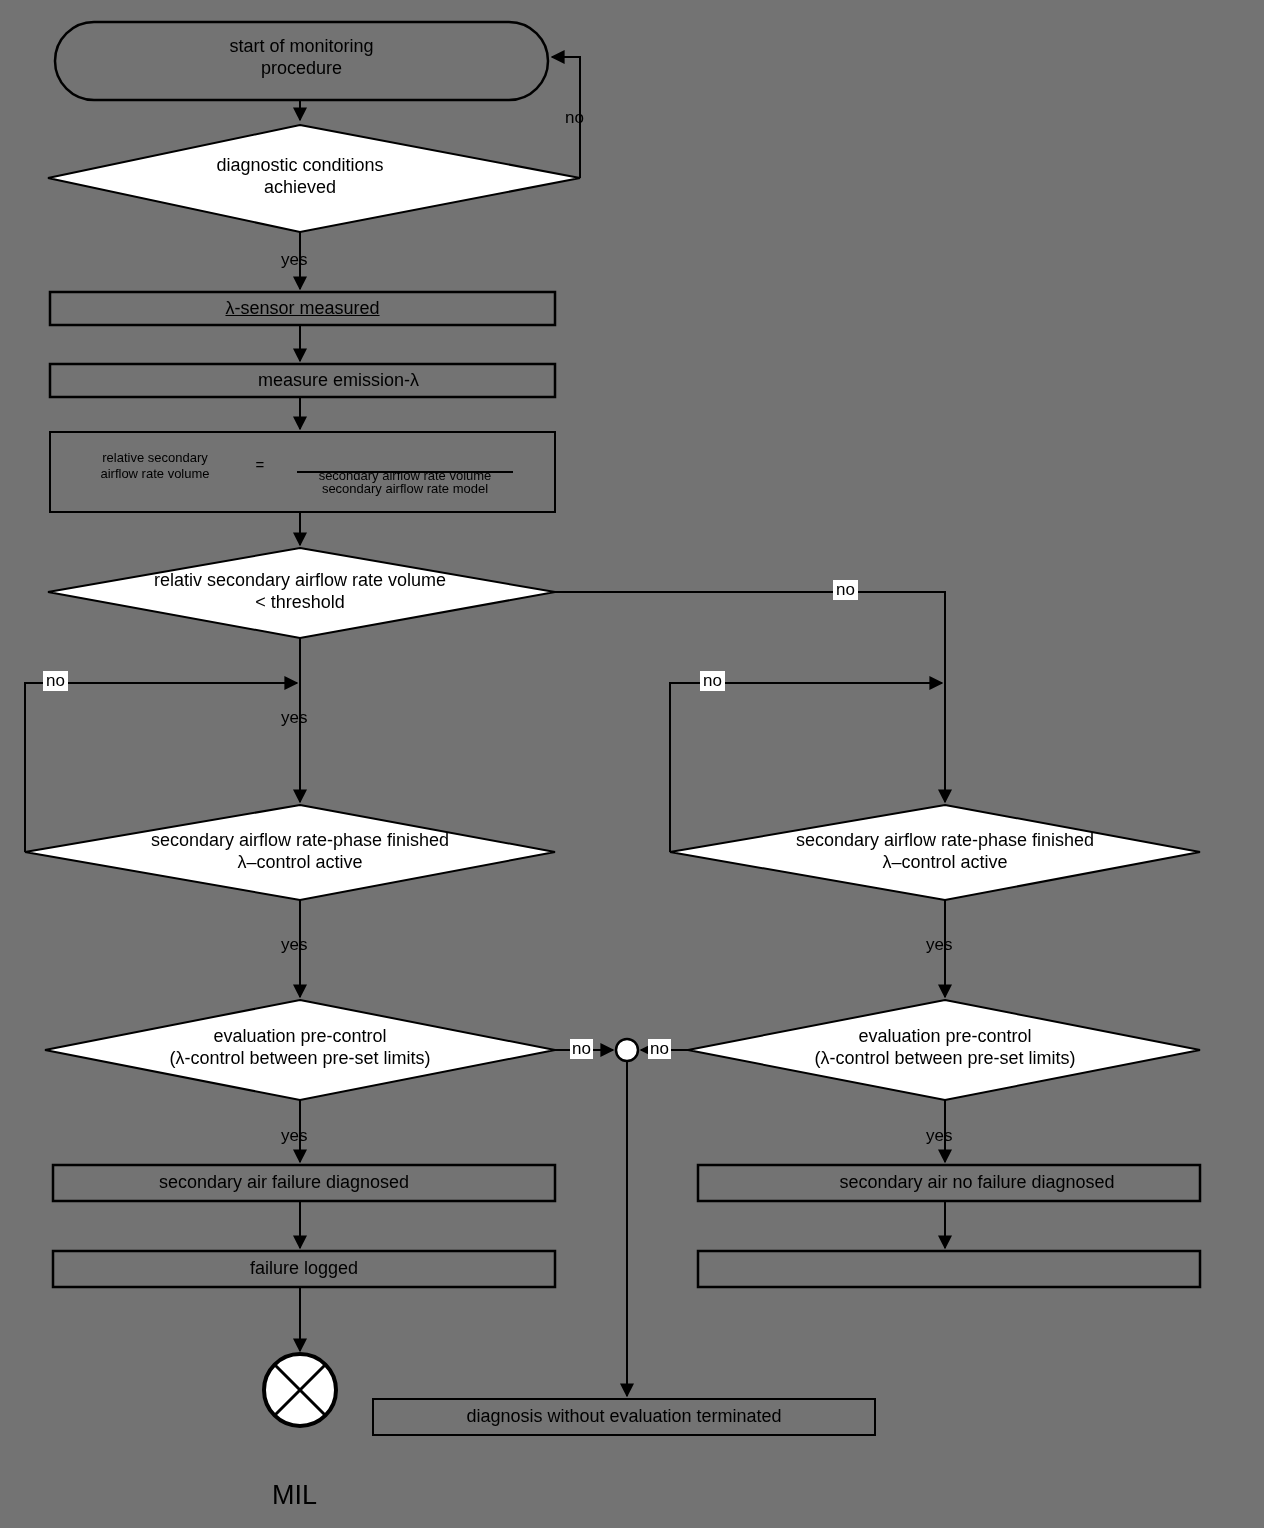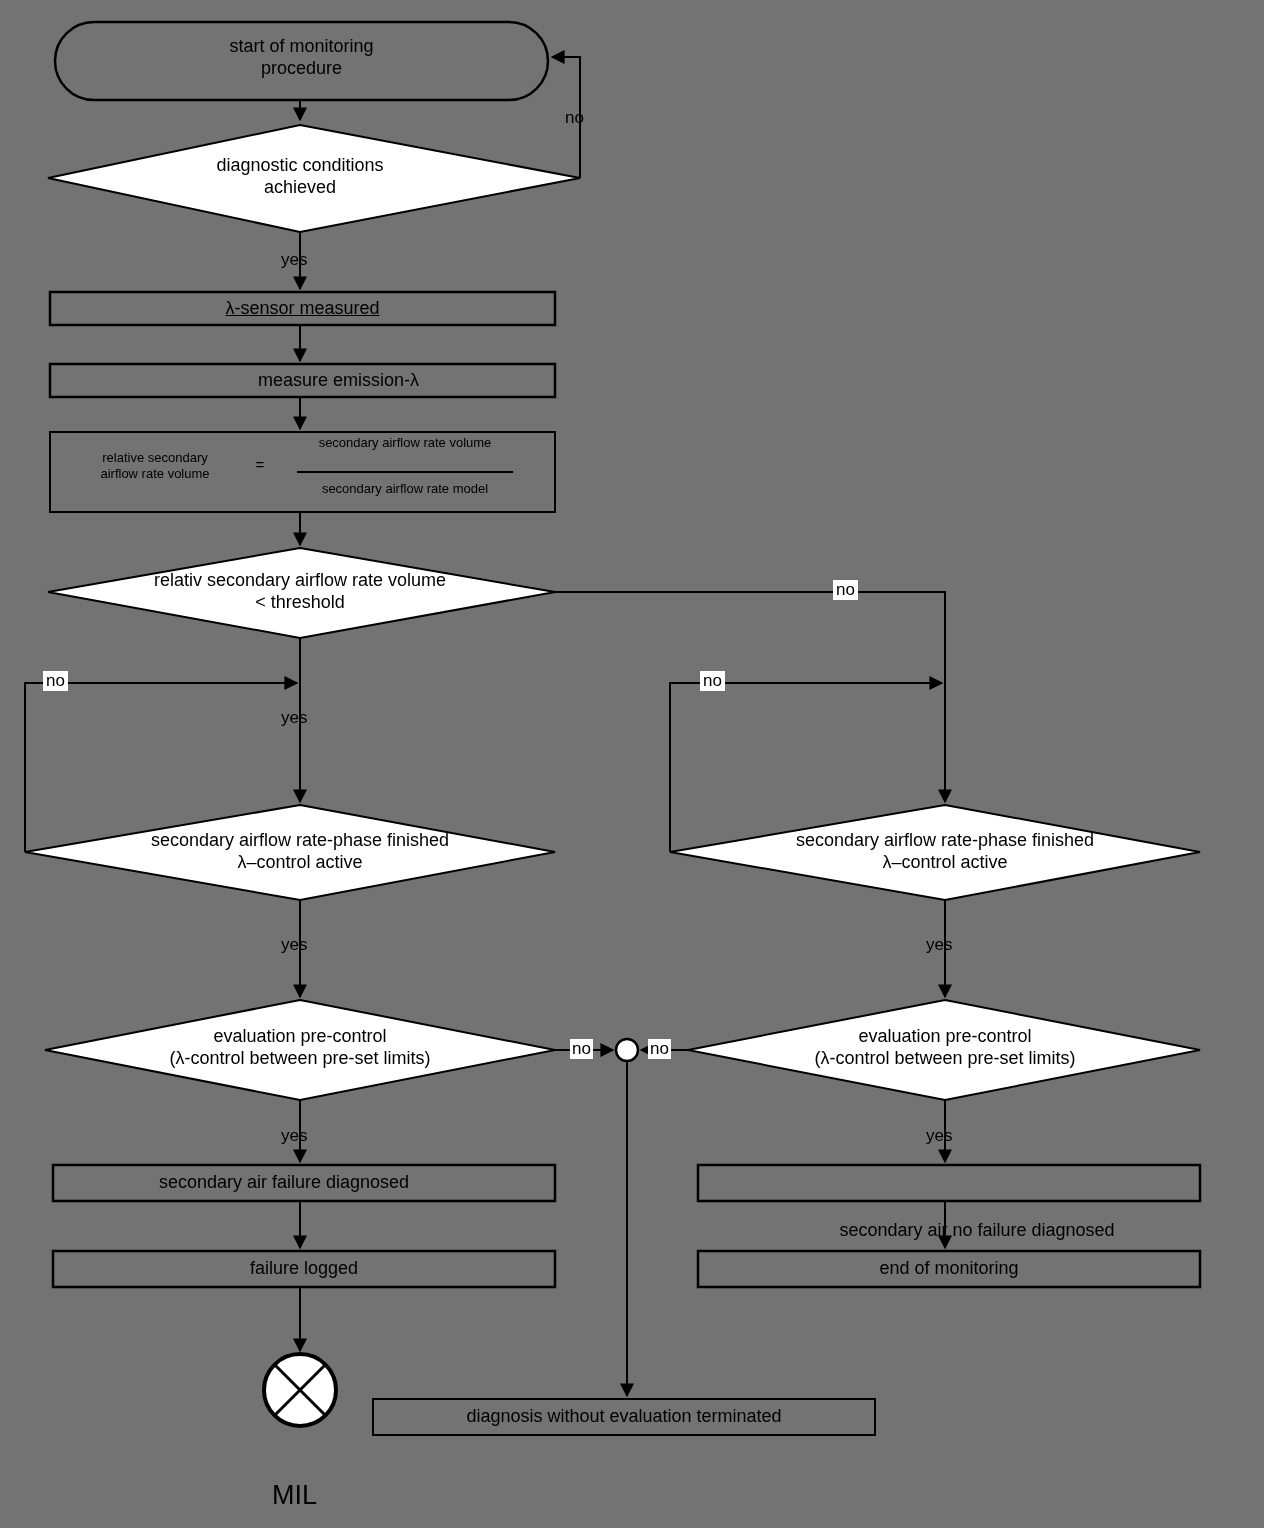--- a/index.html
+++ b/index.html
@@ -162,21 +162,21 @@
 
   <div class="node-text" style="left:50px; top:370px; width:505px; font-size:18px;margin-left:36px;">measure emission-λ</div>
 
   <div class="node-text" style="left:75px; top:450px; width:160px; font-size:13px;">
     <div>relative secondary</div>
     <div>airflow rate volume</div>
   </div>
 
   <div class="node-text" style="left:245px; top:456px; width:30px; font-size:15px;">=</div>
 
-  <div class="frac frac-num" style="left:297px; top:435px; width:216px;">secondary airflow rate volume</div>
+  <div class="frac frac-num" style="left:297px; top:468px; width:216px;">secondary airflow rate volume</div>
 
   <div class="frac frac-den" style="left:297px; top:479px; width:216px;">secondary airflow rate model</div>
 
   <div class="node-text" style="left:60px; top:570px; width:480px; font-size:18px;">
     <div>relativ secondary airflow rate volume</div>
     <div>&lt; threshold</div>
   </div>
 
   <div class="node-text" style="left:55px; top:830px; width:490px; font-size:18px;">
     <div>secondary airflow rate-phase finished</div>
@@ -192,23 +192,22 @@
     <div>evaluation pre-control</div>
     <div>(λ-control between pre-set limits)</div>
   </div>
 
   <div class="node-text" style="left:703px; top:1026px; width:484px; font-size:18px;">
     <div>evaluation pre-control</div>
     <div>(λ-control between pre-set limits)</div>
   </div>
 
   <div class="node-text" style="left:53px; top:1172px; width:462px; font-size:18px;">secondary air failure diagnosed</div>
-  <div class="node-text" style="left:698px; top:1172px; width:558px; font-size:18px;margin-top:48px;">secondary air no failure diagnosed</div>
+  <div class="node-text" style="left:698px; top:1172px; width:558px; font-size:18px;">secondary air no failure diagnosed</div>
   <div class="node-text" style="left:53px; top:1258px; width:502px; font-size:18px;">failure logged</div>
-  <div class="node-text" style="left:698px; top:1258px; width:502px; font-size:18px;">end of monitoring</div>
   <div class="node-text" style="left:373px; top:1406px; width:502px; font-size:18px;">diagnosis without evaluation terminated</div>
 
   <div class="mil-label" style="left:272px; top:1480px;">MIL</div>
 
   <div class="edge-label" style="left:565px; top:108px;">no</div>
   <div class="edge-label" style="left:281px; top:250px;">yes</div>
   <div class="edge-label" style="left:833px; top:580px; background:#fff; padding:0 3px;">no</div>
   <div class="edge-label" style="left:281px; top:708px;">yes</div>
   <div class="edge-label" style="left:43px; top:671px; background:#fff; padding:0 3px;">no</div>
   <div class="edge-label" style="left:700px; top:671px; background:#fff; padding:0 3px;">no</div>

